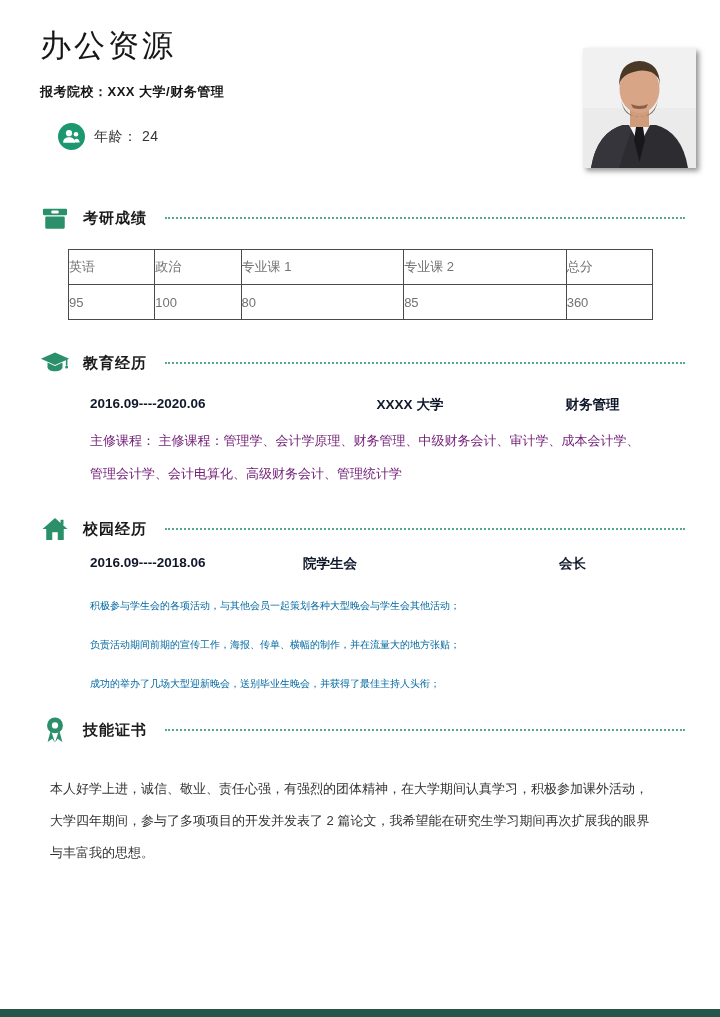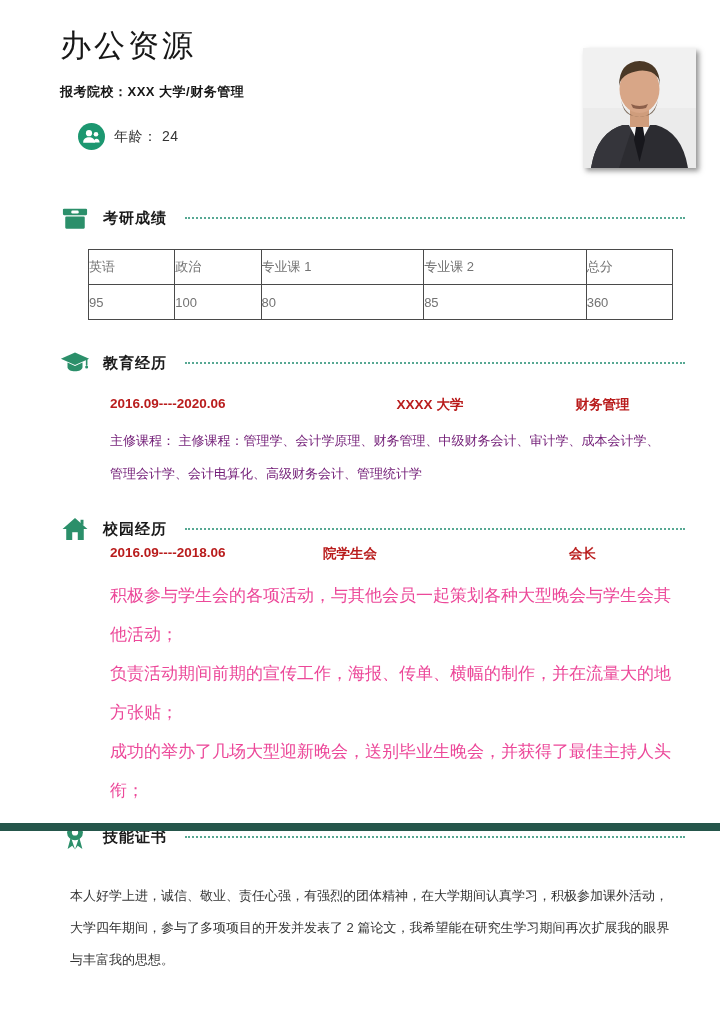--- a/index.html
+++ b/index.html
@@ -2,21 +2,21 @@
 <html><head>
 <meta charset="utf-8">
 <style>
   * { margin: 0; padding: 0; box-sizing: border-box; }
   html, body { background: #ffffff; }
   body {
     width: 720px; height: 1017px;
     font-family: "Liberation Sans", "DejaVu Sans", sans-serif;
     color: #333; position: relative; overflow: hidden;
   }
-  .page { width: 720px; height: 831px; position: relative; padding: 26px 35px 0 60px; }
+  .page { width: 720px; height: 1017px; position: relative; padding: 26px 35px 0 40px; }
 
   
   .resume-title {
     font-family: "Liberation Serif", "DejaVu Serif", serif;
     font-size: 31px; font-weight: 400; color: #161616;
     letter-spacing: 3px; line-height: 40px;
   }
   .resume-subtitle {
     margin-top: 17px; font-size: 13px; font-weight: 700; color: #161616;
     letter-spacing: .5px;
@@ -43,31 +43,31 @@
   .dotline { flex: 1; margin-left: 18px; border-top: 2px dotted #57a893; height: 0; }
 
   .sec-scores { margin-top: 54px; }
   .score-table { margin: 17px 0 0 28px; width: 585px; border-collapse: collapse; }
   .score-table td {
     border: 1px solid #4a4a4a; height: 35px; 
     font-size: 13px; color: #737373;
   }
 
   .sec { margin-top: 29px; }
-  .green-row { display: grid; margin-left: 50px; font-size: 13.5px; font-weight: 700; color: #b91c1c; }
+  .green-row { display: grid; margin-left: 50px; font-size: 13.5px; font-weight: 700; color: #0f172a; }
   .green-row.edu { grid-template-columns: 230px 180px 1fr; margin-top: 19px; }
   .green-row.edu .mid { text-align: center; }
   .green-row.edu .right { text-align: center; }
-  .green-row.campus { grid-template-columns: 170px 140px 1fr; margin-top: 2px; }
+  .green-row.campus { grid-template-columns: 170px 140px 1fr; margin-top: 12px; }
   .green-row.campus .mid { text-align: center; }
   .green-row.campus .right { text-align: center; padding-left: 60px; }
 
   .body-lines { margin: 10px 0 0 50px; font-size: 13px; color: #701a75; }
   .body-lines .bline { line-height: 33px; }
-  .bullets { margin: 13px 0 0 50px; font-size: 17px; color: #ec4899; }
+  .bullets { margin: 13px 0 0 50px; font-size: 10px; color: #0369a1; }
   .bullets .bullet { line-height: 39px; }
 
   .sec-campus { margin-top: 25px; }
   .sec-skills { margin-top: 13px; }
   .skill-rows { margin: 15px 0 0 40px; font-size: 13px; color: #333; }
   .skill-row { line-height: 33px; }
   .skill-label { font-weight: 700; color: #2b2b2b; }
 
   .sec-eval { margin-top: 29px; }
   .eval-text { margin: 11px 0 0 10px; font-size: 13px; color: #333; }

